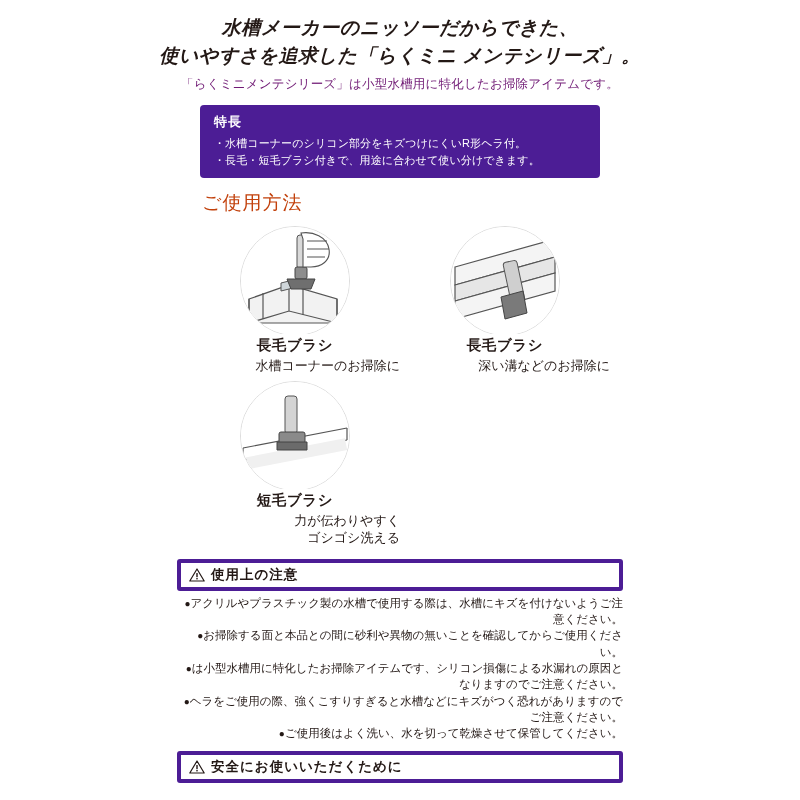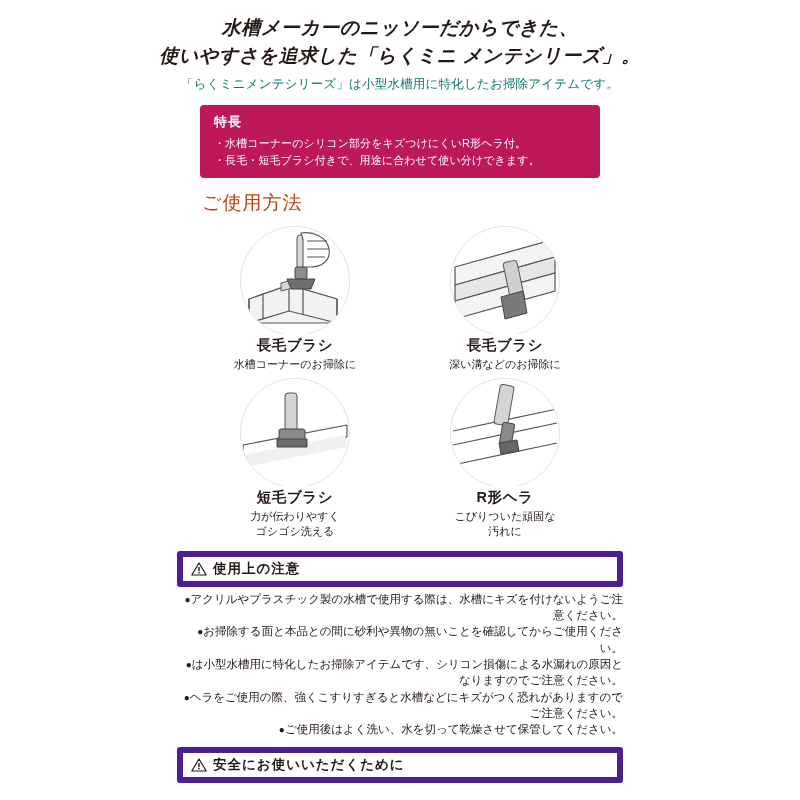--- a/index.html
+++ b/index.html
@@ -32,27 +32,27 @@
     font-size: 19px;
     letter-spacing: 0.5px;
     line-height: 1.45;
     color: #231815;
     font-style: italic;
   }
   .header .line3 {
     font-size: 12.5px;
     margin-top: 7px;
     letter-spacing: 0.2px;
-    color: #0f766e;
+    color: #701a75;
   }
 
   
   .feature-box {
     margin: 12px 200px 0 200px;
-    background: #be185d;
+    background: #4c1d95;
     color: #ffffff;
     border-radius: 4px;
     padding: 8px 14px 10px 14px;
     width: 400px;
     box-sizing: border-box;
   }
   .feature-box .ftitle {
     font-size: 13px;
     font-weight: bold;
     letter-spacing: 1px;
@@ -104,37 +104,38 @@
   }
   .circ svg { display: block; }
   .usage-title {
     font-size: 14.5px;
     font-weight: bold;
     letter-spacing: 0.6px;
     margin-top: 2px;
     color: #231815;
   }
   .usage-sub {
-    font-size: 11px;
+    font-size: 13px;
     line-height: 1.35;
     margin-top: 2px;
     color: #231815;
     white-space: pre-line;
+    text-align: right;
   }
 
   
   .notice {
     margin: 0 auto;
     width: 446px;
     box-sizing: border-box;
   }
   .notice.first { margin-top: 12px; }
   .notice.second { margin-top: 9px; }
   .notice-head {
-    border: 6px solid #4c1d95;
+    border: 4px solid #4c1d95;
     border-radius: 3px;
     padding: 3px 8px;
     display: flex;
     align-items: center;
     gap: 6px;
   }
   .warn-tri {
     flex: 0 0 auto;
     width: 16px;
     height: 14px;
@@ -251,42 +252,20 @@
               <path d="M36 60 L66 60 L66 68 L36 68 Z" fill="#6b6b6b" stroke="#444" stroke-width="1"></path>
             </g>
           </svg>
         </div>
       </div>
       <div class="usage-title">短毛ブラシ</div>
       <div class="usage-sub">力が伝わりやすく
 ゴシゴシ洗える</div>
     </div>
 
-    <div class="usage-cell">
-      <div class="circle-wrap">
-        <div class="circ">
-          <svg width="108" height="108" viewBox="0 0 108 108">
-            <rect x="0" y="0" width="108" height="108" fill="#ffffff"></rect>
-            <g fill="none" stroke="#555" stroke-width="1.2">
-              <path d="M2 52 L106 30"></path>
-              <path d="M2 66 L106 44"></path>
-              <path d="M2 86 L106 64"></path>
-            </g>
-            <g>
-              <rect x="46" y="6" width="14" height="40" rx="3" fill="#d4d4d4" stroke="#555" stroke-width="1" transform="rotate(10 53 26)"></rect>
-              <rect x="50" y="44" width="12" height="22" rx="2" fill="#8a8a8a" stroke="#444" stroke-width="1" transform="rotate(10 56 55)"></rect>
-              <path d="M48 64 L66 61 L68 72 L50 75 Z" fill="#666" stroke="#444" stroke-width="1"></path>
-            </g>
-          </svg>
-        </div>
-      </div>
-      <div class="usage-title">R形ヘラ</div>
-      <div class="usage-sub">こびりついた頑固な
-汚れに</div>
-    </div>
 
   </div>
 
   <div class="notice first">
     <div class="notice-head">
       <span class="warn-tri">
         <svg width="16" height="14" viewBox="0 0 16 14">
           <path d="M8 1 L15.2 13 L0.8 13 Z" fill="none" stroke="#231815" stroke-width="1.2" stroke-linejoin="round"></path>
           <rect x="7.3" y="5" width="1.4" height="4.2" fill="#231815"></rect>
           <rect x="7.3" y="10" width="1.4" height="1.4" fill="#231815"></rect>

